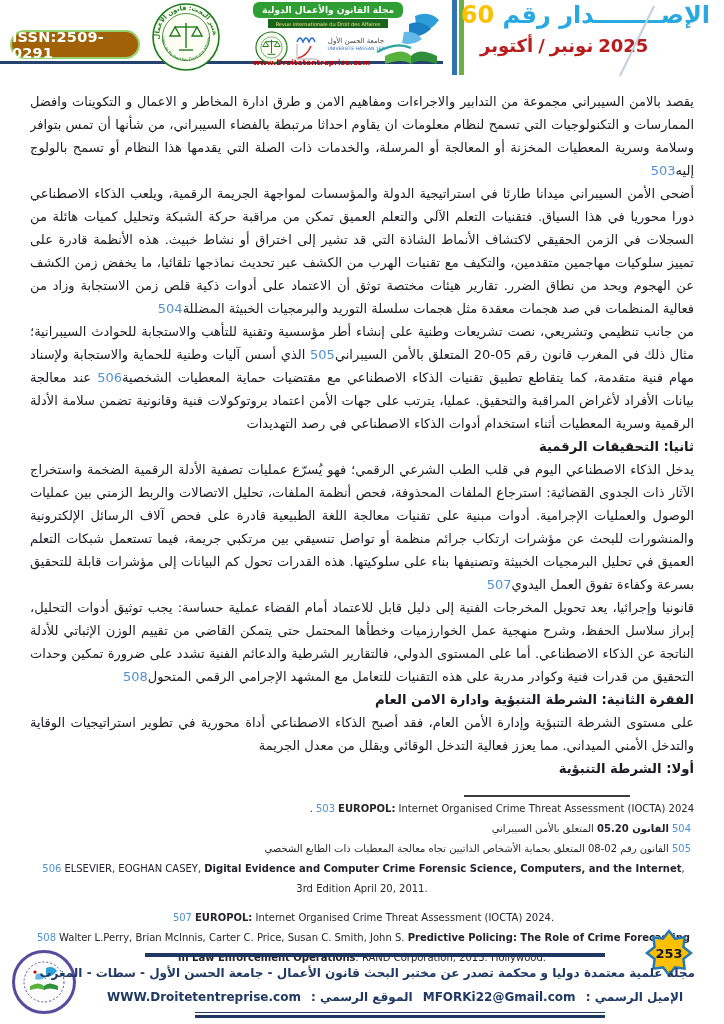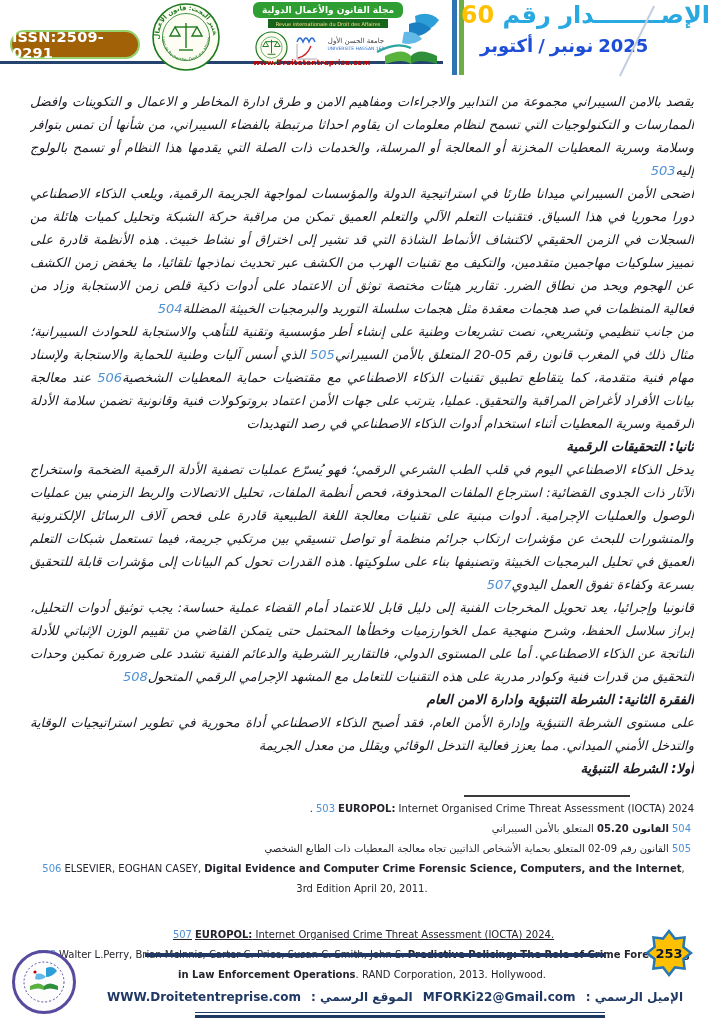--- a/index.html
+++ b/index.html
@@ -34,39 +34,38 @@
   .univ-fr{font-size:4.5px;color:#2d6fd2;line-height:6px;}
   .bird-logo{position:absolute;left:118px;top:8px;width:80px;height:60px;}
   .website-red{position:absolute;left:0;top:56px;font-size:7.5px;font-weight:bold;color:#c00000;white-space:nowrap;}
   .vbar-blue{position:absolute;left:452px;top:0;width:5px;height:75px;background:#2e74b5;}
   .vbar-green{position:absolute;left:459px;top:0;width:5px;height:75px;background:#6fae46;}
   .issue-block{position:absolute;left:468px;top:2px;width:250px;height:74px;}
   .issue-line1{direction:rtl;text-align:center;padding-right:8px;font-size:24px;font-weight:bold;color:#29a9e1;line-height:26px;white-space:nowrap;}
   .issue-num{color:#ffc000;padding-left:4px;}
   .issue-line2{
     margin-top:6px;padding-left:12px;display:flex;flex-direction:row;gap:5px;
-    font-size:18px;font-weight:bold;color:#1d4ed8;line-height:24px;
+    font-size:18px;font-weight:bold;color:#b91c1c;line-height:24px;
   }
   .diag-slash{position:absolute;left:168px;top:0;width:2px;height:78px;background:#c3cede;transform:rotate(26deg);}
   
   .body-content{
     position:absolute;left:30px;top:90px;width:664px;height:702px;overflow:hidden;
     direction:rtl;
-    font-style:italic;
   }
   .para,.heading{margin:0;padding:0;font-size:13px;line-height:23px;color:#1a1a22;text-align:justify;}
   .heading{font-weight:bold;text-align:right;font-size:13.2px;}
   .ref{color:#4f91d3;}
   
   .fn-sep{position:absolute;left:464px;top:795px;width:166px;height:2px;background:#3c3c3c;}
   .footnotes{position:absolute;left:30px;top:799px;width:664px;}
   .fn{font-size:10px;line-height:20px;color:#24242c;}
   .fn[dir="rtl"]{text-align:right;}
   .fn[dir="ltr"]{text-align:center;}
-  .fn.gap{margin-top:26px;text-decoration:underline;}
+  .fn.gap{margin-top:9px;}
   .fn-num{color:#4f91d3;margin:0 3px;}
   .b{font-weight:bold;}
   
   .bottom-rule{position:absolute;left:145px;top:953px;width:460px;height:3.5px;background:#1f3864;}
   .badge{position:absolute;left:645px;top:929px;width:48px;height:48px;}
   .badge-outer{
     position:absolute;inset:0;background:#2577b5;
     clip-path:polygon(100% 50%,82.7% 63.5%,85.4% 85.4%,63.5% 82.7%,50% 100%,36.5% 82.7%,14.6% 85.4%,17.3% 63.5%,0% 50%,17.3% 36.5%,14.6% 14.6%,36.5% 17.3%,50% 0%,63.5% 17.3%,85.4% 14.6%,82.7% 36.5%);
   }
   .badge-inner{
@@ -188,21 +187,21 @@
       <p class="para"><span>قانونيا وإجرائيا، يعد تحويل المخرجات الفنية إلى دليل قابل للاعتماد أمام القضاء عملية حساسة: يجب توثيق أدوات التحليل، إبراز سلاسل الحفظ، وشرح منهجية عمل الخوارزميات وخطأها المحتمل حتى يتمكن القاضي من تقييم الوزن الإثباتي للأدلة الناتجة عن الذكاء الاصطناعي. أما على المستوى الدولي، فالتقارير الشرطية والدعائم الفنية تشدد على ضرورة تمكين وحدات التحقيق من قدرات فنية وكوادر مدربة على هذه التقنيات للتعامل مع المشهد الإجرامي الرقمي المتحول</span><span class="ref">508</span></p>
       <h3 class="heading"><span>الفقرة الثانية: الشرطة التنبؤية وادارة الامن العام</span></h3>
       <p class="para"><span>على مستوى الشرطة التنبؤية وإدارة الأمن العام، فقد أصبح الذكاء الاصطناعي أداة محورية في تطوير استراتيجيات الوقاية والتدخل الأمني الميداني. مما يعزز فعالية التدخل الوقائي ويقلل من معدل الجريمة</span></p>
       <h3 class="heading"><span>أولا: الشرطة التنبؤية</span></h3>
     </div>
 
   <div class="fn-sep"></div>
   <div class="footnotes">
       <div class="fn" dir="rtl"><span class="fn-num">503</span><span class="b">EUROPOL:</span><span> Internet Organised Crime Threat Assessment (IOCTA) 2024.</span></div>
       <div class="fn" dir="rtl"><span class="fn-num">504</span><span class="b">القانون 05.20</span><span> المتعلق بالأمن السيبراني</span></div>
-      <div class="fn" dir="rtl"><span class="fn-num">505</span><span>القانون رقم 09-02 المتعلق بحماية الأشخاص الذاتيين تجاه معالجة المعطيات ذات الطابع الشخصي</span></div>
+      <div class="fn" dir="rtl"><span class="fn-num">505</span><span>القانون رقم 02-08 المتعلق بحماية الأشخاص الذاتيين تجاه معالجة المعطيات ذات الطابع الشخصي</span></div>
       <div class="fn" dir="ltr"><span class="fn-num">506</span><span>ELSEVIER, EOGHAN CASEY, </span><span class="b">Digital Evidence and Computer Crime Forensic Science, Computers, and the Internet</span><span>, 3rd Edition April 20, 2011.</span></div>
       <div class="fn gap" dir="ltr"><span class="fn-num">507</span><span class="b">EUROPOL:</span><span> Internet Organised Crime Threat Assessment (IOCTA) 2024.</span></div>
       <div class="fn" dir="ltr"><span class="fn-num">508</span><span>Walter L.Perry, Brian McInnis, Carter C. Price, Susan C. Smith, John S. </span><span class="b">Predictive Policing: The Role of Crime Forecasting in Law Enforcement Operations</span><span>. RAND Corporation, 2013. Hollywood.</span></div>
     </div>
 
   <div class="bottom-rule"></div>
   <div class="badge">
     <div class="badge-outer"></div>
     <div class="badge-inner"></div>
     <div class="badge-num">253</div>
@@ -211,20 +210,21 @@
   <div class="footer-logo">
     <svg viewBox="0 0 44 44" width="44" height="44">
       <circle cx="22" cy="22" r="20" fill="none" stroke="#584a9e" stroke-width="1" stroke-dasharray="2 2"></circle>
       <path d="M8 26 Q17 21 22 26 L22 30 Q17 27 8 30 Z" fill="#57b33e"></path>
       <path d="M36 26 Q27 21 22 26 L22 30 Q27 27 36 30 Z" fill="#2f8f3a"></path>
       <path d="M24 8 Q31 5 35 11 Q30 17 24 17 Z" fill="#2d9fd8"></path>
       <path d="M14 14 Q20 12 24 17 Q19 21 13 19 Z" fill="#63b9e8"></path>
       <circle cx="13" cy="12" r="1.6" fill="#c00000"></circle>
     </svg>
   </div>
+  <div class="footer-line1">مجلة علمية معتمدة  دوليا و محكمة تصدر عن مختبر البحث قانون الأعمال - جامعة الحسن الأول - سطات - المغرب</div>
   <div class="footer-line2">
     <span>الإميل الرسمي :</span>
     <span>MFORKi22@Gmail.com</span>
     <span>الموقع الرسمي :</span>
     <span>WWW.Droitetentreprise.com</span>
   </div>
   <div class="footer-rule"></div>
 
 </div>
 

